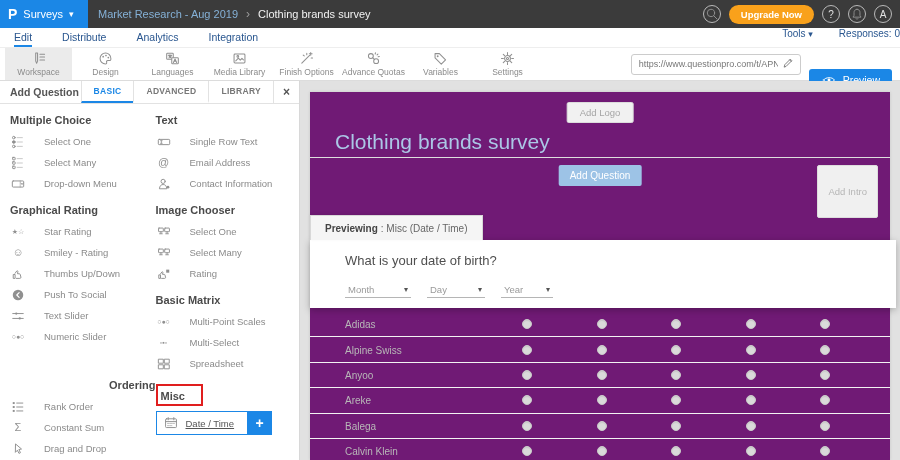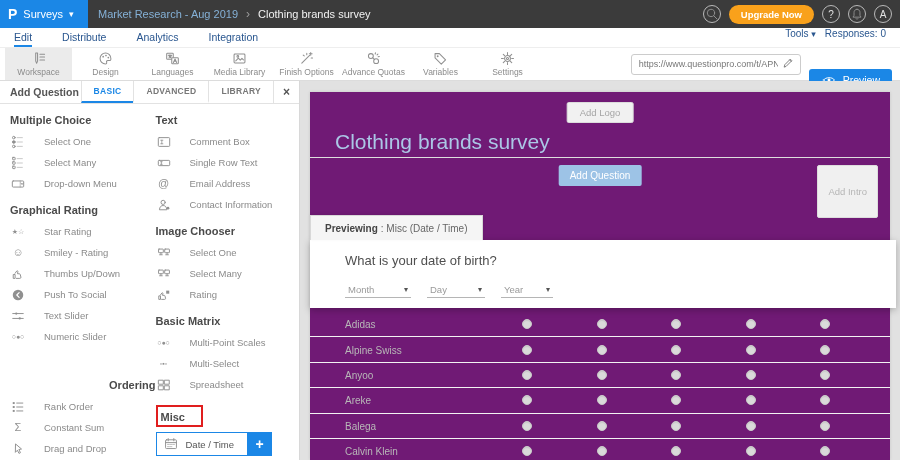--- a/index.html
+++ b/index.html
@@ -26,21 +26,21 @@
   .upgrade{background:#f9a11b;color:#fff;font-size:9.5px;font-weight:bold;border-radius:10px;
            padding:4px 12px;cursor:pointer;}
 
   
   .menubar{position:absolute;left:0;top:28px;right:0;height:20px;background:#fff;
            display:flex;align-items:flex-start;border-bottom:1px solid #eee;}
   .menu-items{display:flex;align-items:stretch;height:100%;padding-left:14px;gap:30px;}
   .menu-item{font-size:10.5px;color:#29568f;display:flex;align-items:center;cursor:pointer;
              border-bottom:2px solid transparent;}
   .menu-item.active{border-bottom-color:#1b87e6;}
-  .menu-right{margin-left:auto;display:flex;align-items:center;gap:9px;padding-right:14px;
+  .menu-right{margin-left:auto;display:flex;align-items:center;gap:26px;
               font-size:10px;color:#29568f;}
   .menu-right .mr{cursor:pointer;}
 
   
   .toolbar{position:absolute;left:0;top:48px;right:0;height:33px;background:#fff;
            border-bottom:1px solid #dcdcdc;display:flex;align-items:stretch;}
   .tb-tabs{display:flex;padding-left:5px;}
   .tb-tab{width:67px;display:flex;flex-direction:column;align-items:center;justify-content:center;
           gap:1px;color:#8b8b8b;cursor:pointer;}
   .tb-tab.active{background:#ebebeb;}
@@ -77,21 +77,21 @@
   .sec-head .annotated{display:inline-block;border:2px solid #e01e1e;padding:4px 16px 2px 3px;}
   .q-item{display:flex;align-items:center;height:21px;gap:18px;color:#8a8a8a;cursor:pointer;}
   .q-item .q-lbl{font-size:9.5px;white-space:nowrap;}
   .icn{color:#909090;display:inline-flex;align-items:center;justify-content:center;width:16px;}
   .icn svg{width:14px;height:14px;display:block;}
   .icn.txt{font-size:11px;line-height:1;}
   .icn.txt.small{font-size:7px;letter-spacing:0;}
   .misc-row{display:flex;align-items:stretch;height:24px;margin:2px 0 4px;}
   .dt-box{display:flex;align-items:center;gap:7px;border:1px solid #1b87e6;background:#fff;
           width:92px;padding:0 6px;cursor:pointer;}
-  .dt-box .q-lbl{font-size:9.5px;color:#555;}
+  .dt-box .q-lbl{font-size:9.5px;color:#555;text-decoration:underline;}
   .plus-btn{width:24px;background:#1b87e6;color:#fff;font-size:14px;font-weight:bold;display:flex;
             align-items:center;justify-content:center;cursor:pointer;}
 
   
   .canvas{position:absolute;left:300px;top:81px;right:0;bottom:0;background:#e1e1e1;}
   .survey-card{position:absolute;left:10px;top:11px;right:10px;bottom:0;background:#701a75;
                box-shadow:0 0 3px rgba(0,0,0,.12);}
   .add-logo{position:absolute;left:50%;transform:translateX(-50%);top:10px;background:#f1f1f1;
             border:1px solid #dcdcdc;color:#a5a5a5;font-size:9.5px;padding:4px 12px;border-radius:2px;cursor:pointer;}
   .survey-title{position:absolute;left:25px;top:38px;font-size:21px;color:#abc7e6;font-weight:400;}
@@ -394,29 +394,20 @@
                   <path d="M5.5 2.5l6.5 5.5-3 .6 1.8 3.6-1.7.8-1.8-3.6-2 2.1z"></path>
                 </svg>
               </span>
               <span class="q-lbl">Drag and Drop</span>
             </div>
           </div>
         </div>
       <div class="pcol c2" id="pcol1">
           <div class="section">
             <div class="sec-head"><span>Text</span></div>
-            <div class="q-item">
-              <span class="icn">
-                <svg viewBox="0 0 16 16" fill="none" stroke="currentColor" stroke-width="1.1" stroke-linecap="round" stroke-linejoin="round">
-                  <rect x="1.5" y="3" width="13" height="10" rx="1"></rect>
-                  <path d="M5.5 6v4M4.3 6h2.4M4.3 10h2.4" opacity=".8"></path>
-                </svg>
-              </span>
-              <span class="q-lbl">Comment Box</span>
-            </div>
             <div class="q-item">
               <span class="icn">
                 <svg viewBox="0 0 16 16" fill="none" stroke="currentColor" stroke-width="1.1" stroke-linecap="round" stroke-linejoin="round">
                   <rect x="1.5" y="5" width="13" height="6" rx="1"></rect>
                   <path d="M5 6.5v3M4 6.5h2M4 9.5h2" opacity=".8"></path>
                 </svg>
               </span>
               <span class="q-lbl">Single Row Text</span>
             </div>
             <div class="q-item">

